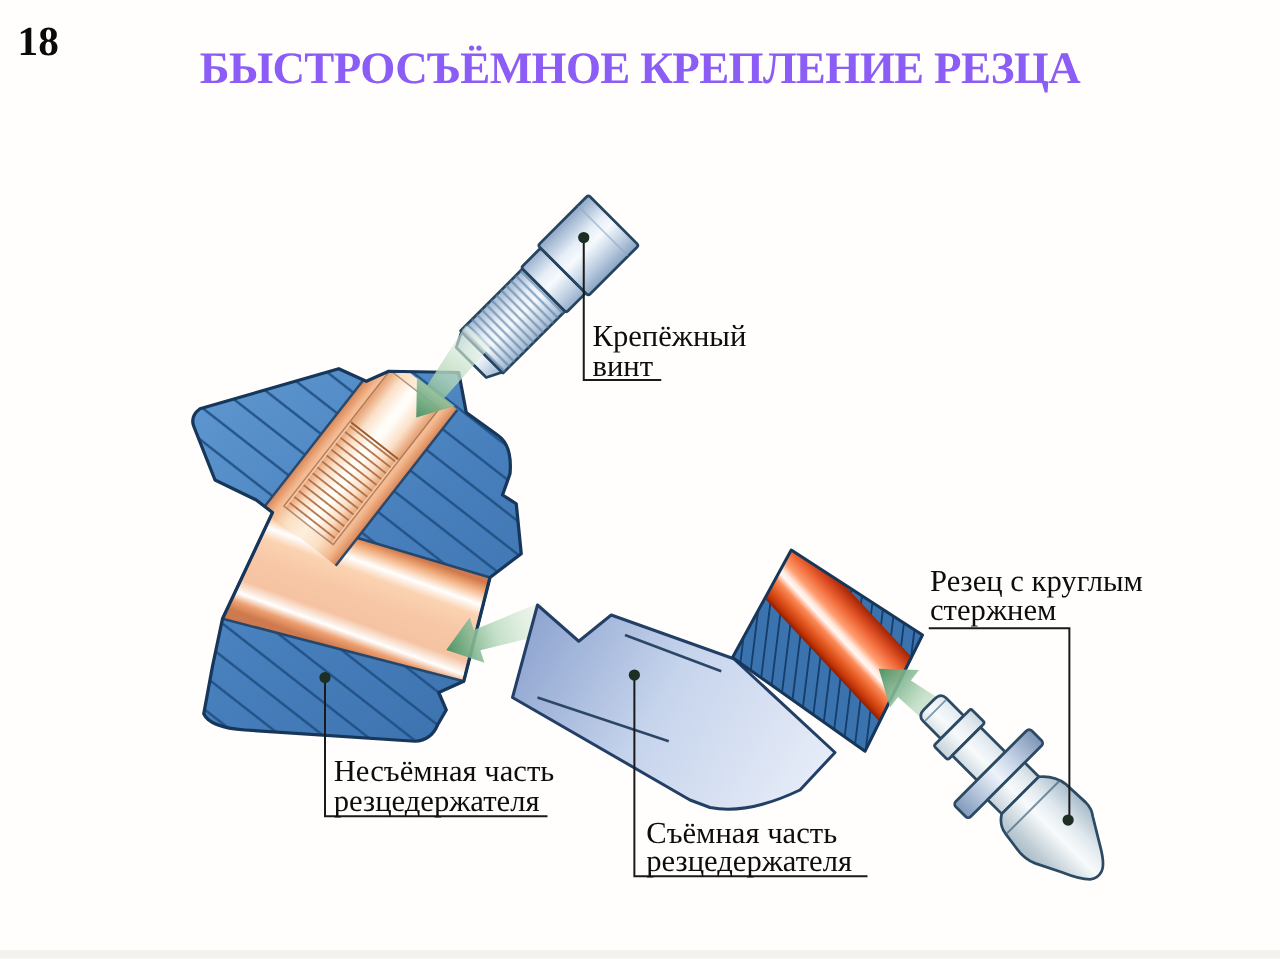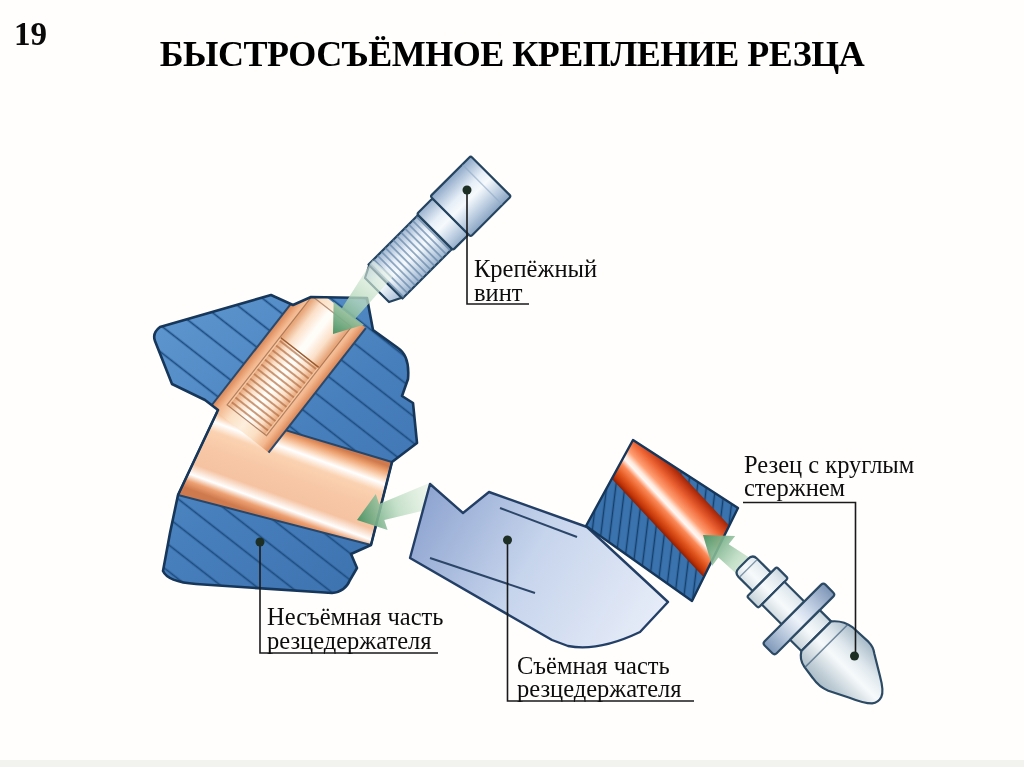--- a/index.html
+++ b/index.html
@@ -1,29 +1,29 @@
 <!DOCTYPE html>
 <html><head>
 <meta charset="utf-8">
 <style>
   html,body{margin:0;padding:0;background:#ffffff;}
   .slide{position:relative;width:1024px;height:767px;background:#fffefc;overflow:hidden;
          font-family:"Liberation Serif",serif;}
   .page-num{position:absolute;left:14px;top:16px;font-size:33px;font-weight:bold;color:#0a0a0a;}
   .title{position:absolute;left:0;top:33px;width:100%;text-align:center;font-size:36px;
-         font-weight:bold;color:#000000;letter-spacing:-0.5px;}
+         font-weight:bold;color:#8b5cf6;letter-spacing:-0.5px;}
   .diagram{position:absolute;left:0;top:0;}
   .bottom-strip{position:absolute;left:0;bottom:0;width:100%;height:7px;background:#f2f2ee;}
   .lbl{font-family:"Liberation Serif",serif;font-size:24.5px;fill:#0d0d0d;}
 </style>
 </head>
 <body>
 
 <div class="slide">
-  <div class="page-num">19</div>
+  <div class="page-num">18</div>
   <div class="title">БЫСТРОСЪЁМНОЕ КРЕПЛЕНИЕ РЕЗЦА</div>
 
   <svg class="diagram" width="1024" height="767" viewBox="0 0 1024 767">
     <defs>
       <linearGradient id="gBody" gradientUnits="userSpaceOnUse" x1="160" y1="300" x2="420" y2="600">
         <stop offset="0" stop-color="#5f98d0"></stop>
           <stop offset="0.5" stop-color="#477fbc"></stop>
         <stop offset="1" stop-color="#3a70ac"></stop>
       </linearGradient>
       <linearGradient id="gBand" gradientUnits="userSpaceOnUse" x1="305" y1="436" x2="274.5" y2="520">

